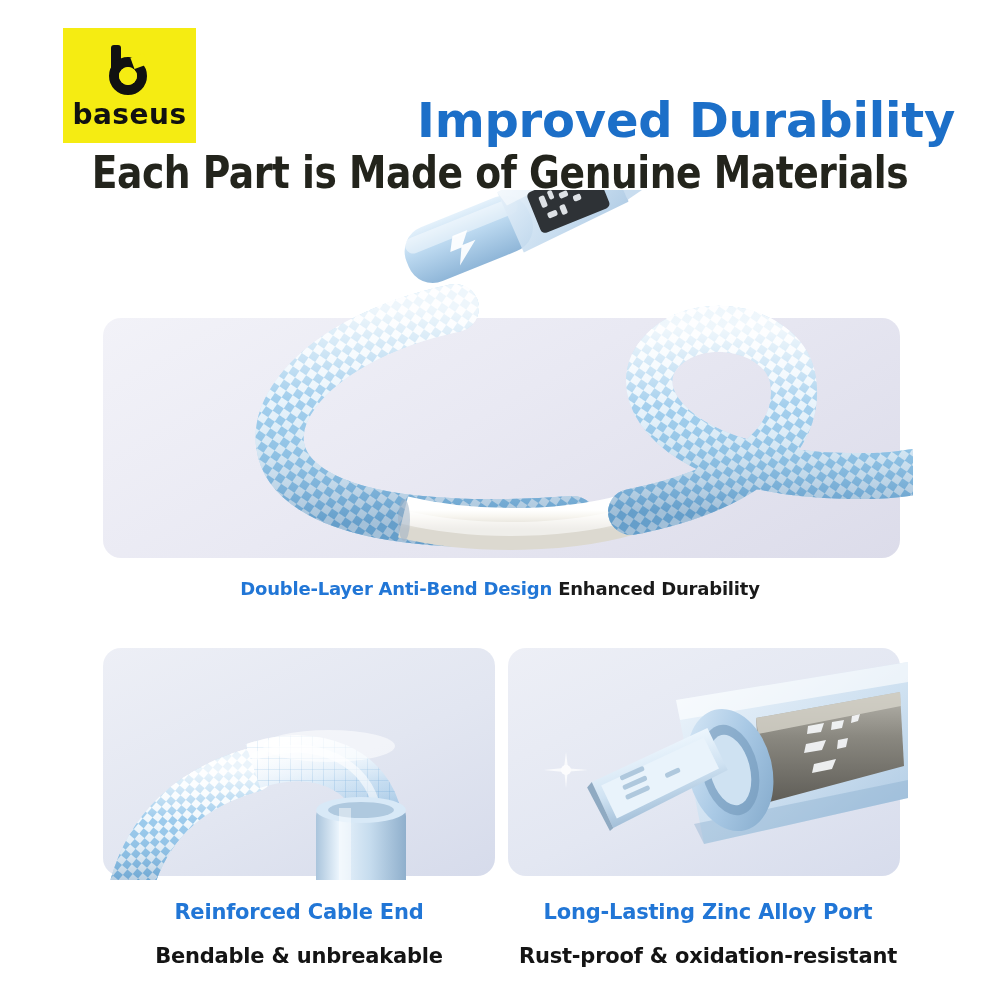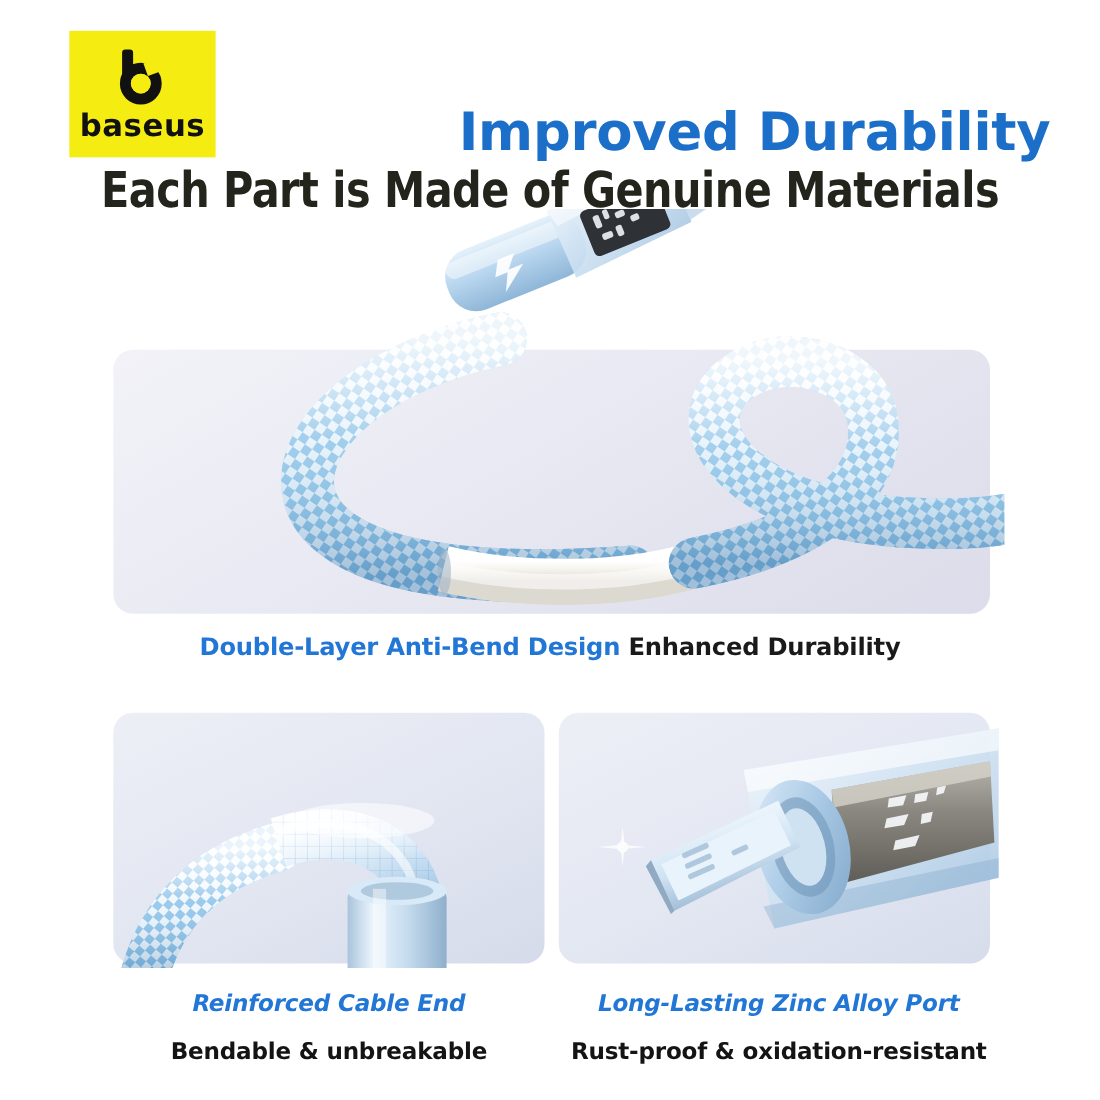--- a/index.html
+++ b/index.html
@@ -121,39 +121,38 @@
   .stage-bl { left: 103px; top: 648px; width: 392px; height: 232px; }
   
   .stage-br { left: 508px; top: 648px; width: 400px; height: 232px; }
 
   
   .caption-main {
     position: absolute; left: 0; top: 574px;
     width: 1000px; text-align: center;
     font-family: "DejaVu Sans", sans-serif;
     font-weight: 700;
-    font-size: 22px;
+    font-size: 18px;
     line-height: 30px;
     color: #1A1A1A;
     letter-spacing: -0.2px;
   }
   .caption-main .accent { color: #2176D6; }
 
   .caption-block {
     position: absolute;
     text-align: center;
     font-family: "DejaVu Sans", sans-serif;
     letter-spacing: -0.2px;
   }
   .caption-bl { left: 103px; top: 898px; width: 392px; }
   .caption-br { left: 508px; top: 898px; width: 400px; }
   .caption-title {
     font-weight: 700; font-size: 21px; line-height: 28px;
     color: #2176D6;
-    font-style: italic;
   }
   .caption-sub {
     font-weight: 700; font-size: 21px; line-height: 28px;
     color: #141414;
     margin-top: 16px;
   }
 </style>
 </head>
 <body>
 

